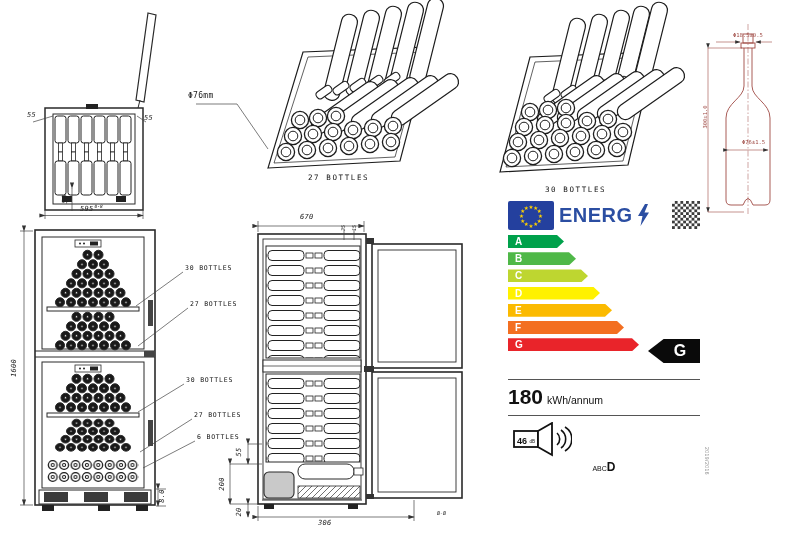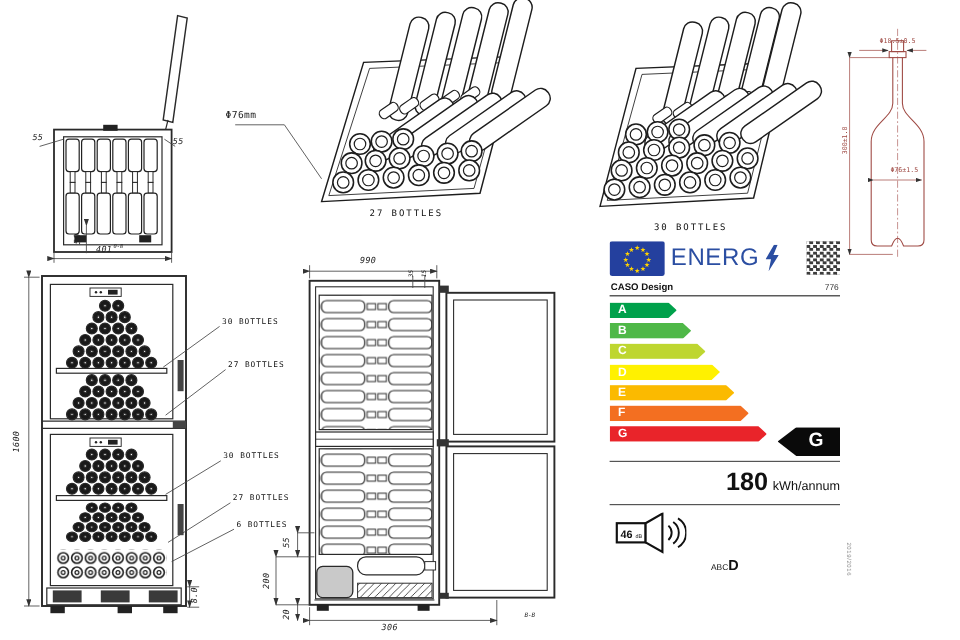--- a/index.html
+++ b/index.html
@@ -13,41 +13,41 @@
   .cap{font-style:normal;font-size:7.5px;letter-spacing:1.6px;color:#111;}
   .lbl{font-style:normal;font-size:6.5px;letter-spacing:.8px;color:#111;}
   .r90{transform:rotate(-90deg);transform-origin:center;}
   .tiny{font-size:5px;letter-spacing:0;}
   .sup{font-size:4.5px;vertical-align:super;margin-left:1px;letter-spacing:0;}
   .red{color:#9f4a44;font-style:normal;font-size:5.5px;letter-spacing:0;}
   
   .energy{position:absolute;left:508px;top:200px;width:192px;z-index:4;
           font-family:"Liberation Sans",sans-serif;}
   .e-head{display:flex;align-items:center;gap:5px;height:30px;}
-  .e-logo{font-weight:normal;font-size:20px;color:#2b4ea2;letter-spacing:.5px;}
+  .e-logo{font-weight:bold;font-size:20px;color:#2b4ea2;letter-spacing:.5px;}
   .e-qr{width:28px;height:28px;margin-left:auto;
         background:repeating-conic-gradient(#3c3c3c 0% 25%,#fff 0% 50%) 0 0/5.6px 5.6px;}
   .e-brand{display:flex;justify-content:space-between;align-items:flex-end;
            border-bottom:1.5px solid #333;padding:3px 1px 2px;margin-top:2px;}
   .e-brand .b1{font-weight:bold;font-size:8px;color:#111;}
   .e-brand .b2{font-size:7px;color:#333;}
   .e-scale{position:relative;margin-top:5px;height:122px;}
   .bar{height:13px;margin-bottom:4.2px;color:#fff;font-weight:bold;font-size:10px;
        line-height:13px;padding-left:7px;box-sizing:border-box;
        clip-path:polygon(0 0,calc(100% - 7px) 0,100% 50%,calc(100% - 7px) 100%,0 100%);}
   .bar.a{width:56px;background:#00a14b;}  .bar.b{width:68px;background:#4fb848;}
   .bar.c{width:80px;background:#bed630;}  .bar.d{width:92px;background:#fff100;}
   .bar.e{width:104px;background:#fbba00;} .bar.f{width:116px;background:#f36f21;}
   .bar.g{width:131px;background:#e9242a;}
   .g-badge{position:absolute;right:0;bottom:-6px;width:52px;height:24px;background:#0a0a0a;
            clip-path:polygon(0 50%,30% 0,100% 0,100% 100%,30% 100%);color:#fff;
            font-weight:bold;font-size:16px;line-height:24px;text-align:center;
            padding-left:12px;box-sizing:border-box;}
-  .e-kwh{border-top:1.5px solid #555;border-bottom:1.5px solid #555;margin-top:10px;
-         padding:5px 0 6px;text-align:right;color:#111;}
+  .e-kwh{border-top:1.5px solid #555;border-bottom:1.5px solid #555;margin-top:22px;
+         padding:5px 0 6px;text-align:left;color:#111;}
   .e-kwh .v{font-weight:bold;font-size:21px;}
   .e-kwh .u{font-size:10.5px;margin-left:4px;}
   .e-cap{text-align:center;margin-top:9px;}
   .e-capnum{font-weight:bold;font-size:11.5px;color:#111;margin-top:0px;}
   .e-noise{text-align:center;margin-top:6px;}
   .e-abcd{color:#111;margin-top:0;}
   .e-abcd .sc{font-size:7px;}
   .e-abcd .cur{font-size:12px;font-weight:bold;}
   .e-reg{position:absolute;right:-10px;bottom:0;writing-mode:vertical-rl;
          font-size:5px;color:#909090;letter-spacing:.5px;}
@@ -420,31 +420,31 @@
     <line x1="188" y1="308" x2="138" y2="346"></line>
     <line x1="184" y1="384" x2="138" y2="412"></line>
     <line x1="192" y1="419" x2="140" y2="452"></line>
     <line x1="195" y1="441" x2="143" y2="468"></line>
   </g>
 </svg>
 
 <div class="t" style="left:27px;top:111px;">55</div>
 <div class="t" style="left:144px;top:114px;">55</div>
 <div class="t r90" style="left:60px;top:195px;">50</div>
-<div class="t" style="left:80px;top:204px;"><span>401</span><span class="sup">0-8</span></div>
+<div class="t" style="left:80px;top:204px;"><span>595</span><span class="sup">0-8</span></div>
 
 <div class="t r90" style="left:5px;top:364px;">1600</div>
 <div class="t r90" style="left:155px;top:492px;">8.0</div>
 <div class="t lbl" style="left:185px;top:264px;">30 BOTTLES</div>
 <div class="t lbl" style="left:190px;top:300px;">27 BOTTLES</div>
 <div class="t lbl" style="left:186px;top:376px;">30 BOTTLES</div>
 <div class="t lbl" style="left:194px;top:411px;">27 BOTTLES</div>
 <div class="t lbl" style="left:197px;top:433px;">6 BOTTLES</div>
 
-<div class="t" style="left:300px;top:213px;">990</div>
+<div class="t" style="left:300px;top:213px;">670</div>
 <div class="t r90 tiny" style="left:340px;top:225px;">35</div>
 <div class="t r90 tiny" style="left:351px;top:225px;">15</div>
 <div class="t" style="left:318px;top:519px;">306</div>
 <div class="t r90" style="left:234px;top:448px;">55</div>
 <div class="t r90" style="left:215px;top:480px;">200</div>
 <div class="t r90" style="left:234px;top:508px;">20</div>
 <div class="t tiny" style="left:437px;top:510px;">B-B</div>
 
 <div class="t cap" style="left:308px;top:173px;">27 BOTTLES</div>
 <div class="t cap" style="left:545px;top:185px;">30 BOTTLES</div>
@@ -471,24 +471,20 @@
         <text x="13.5" y="17">★</text>
             <text x="14.8" y="12.3">★</text>
             <text x="18.2" y="8.8">★</text>
       </g>
     </svg>
     <span class="e-logo">ENERG</span>
     <svg width="11" height="22" viewBox="0 0 11 22">
       <polygon points="7,0 0,12 4.5,12 2.5,22 11,8.5 6.5,8.5 10,0" fill="#2b4ea2"></polygon>
     </svg>
     <div class="e-qr"></div>
-  </div>
-  <div class="e-brand">
-    <span class="b1">CASO Design</span>
-    <span class="b2">776</span>
   </div>
   <div class="e-scale">
     <div class="bar a">A</div>
     <div class="bar b">B</div>
     <div class="bar c">C</div>
     <div class="bar d">D</div>
     <div class="bar e">E</div>
     <div class="bar f">F</div>
     <div class="bar g">G</div>
     <div class="g-badge">G</div>

